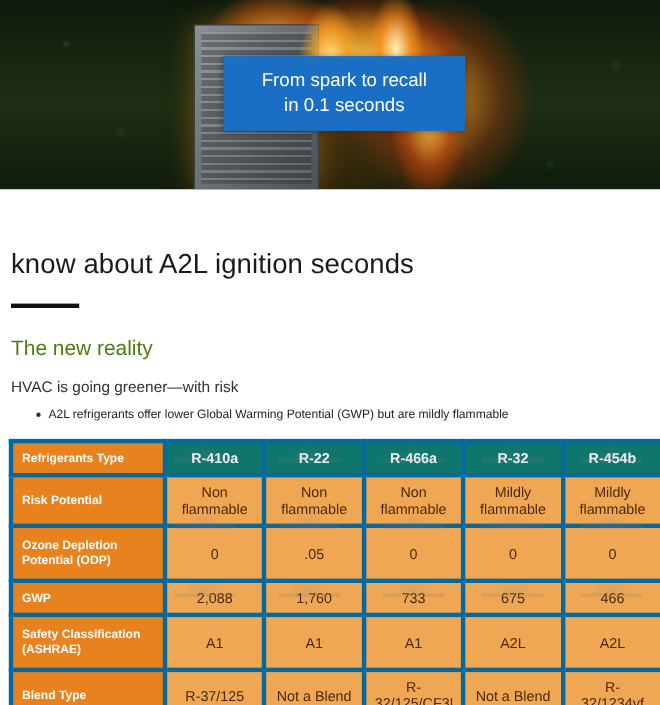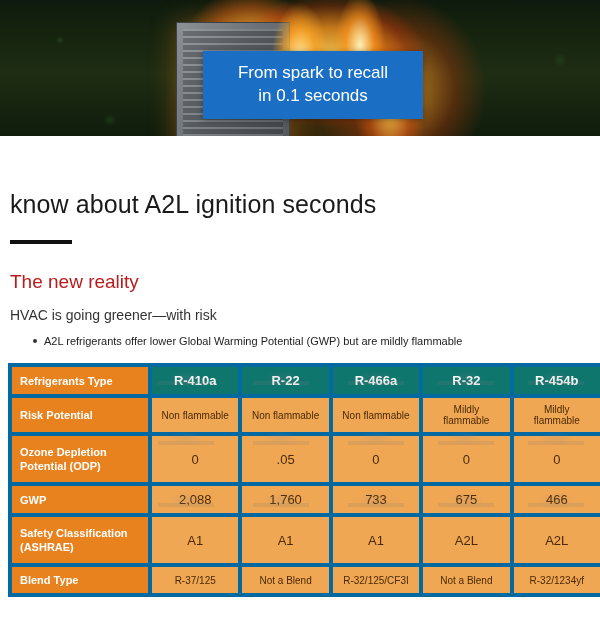--- a/index.html
+++ b/index.html
@@ -11,21 +11,21 @@
     height: 641px;
     background: #ffffff;
     font-family: "Liberation Sans", sans-serif;
     overflow: hidden;
   }
 
   
   .hero {
     position: relative;
     width: 600px;
-    height: 136px;
+    height: 172px;
     overflow: hidden;
     background: #1b2a17;
   }
   .hero-bg {
     position: absolute;
     inset: 0;
     background:
       radial-gradient(ellipse 130px 90px at 330px 60px, rgba(255,214,92,0.95) 0%, rgba(255,150,30,0.75) 35%, rgba(200,60,10,0.35) 60%, rgba(0,0,0,0) 75%),
       radial-gradient(ellipse 90px 70px at 250px 40px, rgba(255,190,60,0.85) 0%, rgba(230,100,20,0.5) 45%, rgba(0,0,0,0) 72%),
       radial-gradient(ellipse 110px 120px at 400px 90px, rgba(255,170,40,0.75) 0%, rgba(190,60,10,0.35) 50%, rgba(0,0,0,0) 78%),
@@ -107,21 +107,21 @@
     margin: 20px 0 0 4px;
     width: 62px;
     height: 4px;
     background: #111111;
   }
   .section-title {
     margin: 26px 0 0 4px;
     font-size: 19px;
     line-height: 24px;
     font-weight: 400;
-    color: #b91c1c;
+    color: #4d7c0f;
   }
   .lede {
     margin: 12px 0 0 4px;
     font-size: 14px;
     line-height: 18px;
     color: #333333;
   }
   ul.bullets {
     margin: 9px 0 0 0;
     padding: 0 0 0 38px;
@@ -174,21 +174,21 @@
     background: #0f766e;
     color: #ffffff;
     font-weight: bold;
     text-align: center;
     font-size: 13px;
   }
   table.comparison td {
     background: #f0a754;
     color: #4a2a06;
     text-align: center;
-    font-size: 10px;
+    font-size: 13px;
   }
   table.comparison tr.tall td,
   table.comparison tr.tall th {
     height: 34px;
   }
   table.comparison td.big {
     font-size: 13px;
   }
   .watermarks {
     position: absolute;

